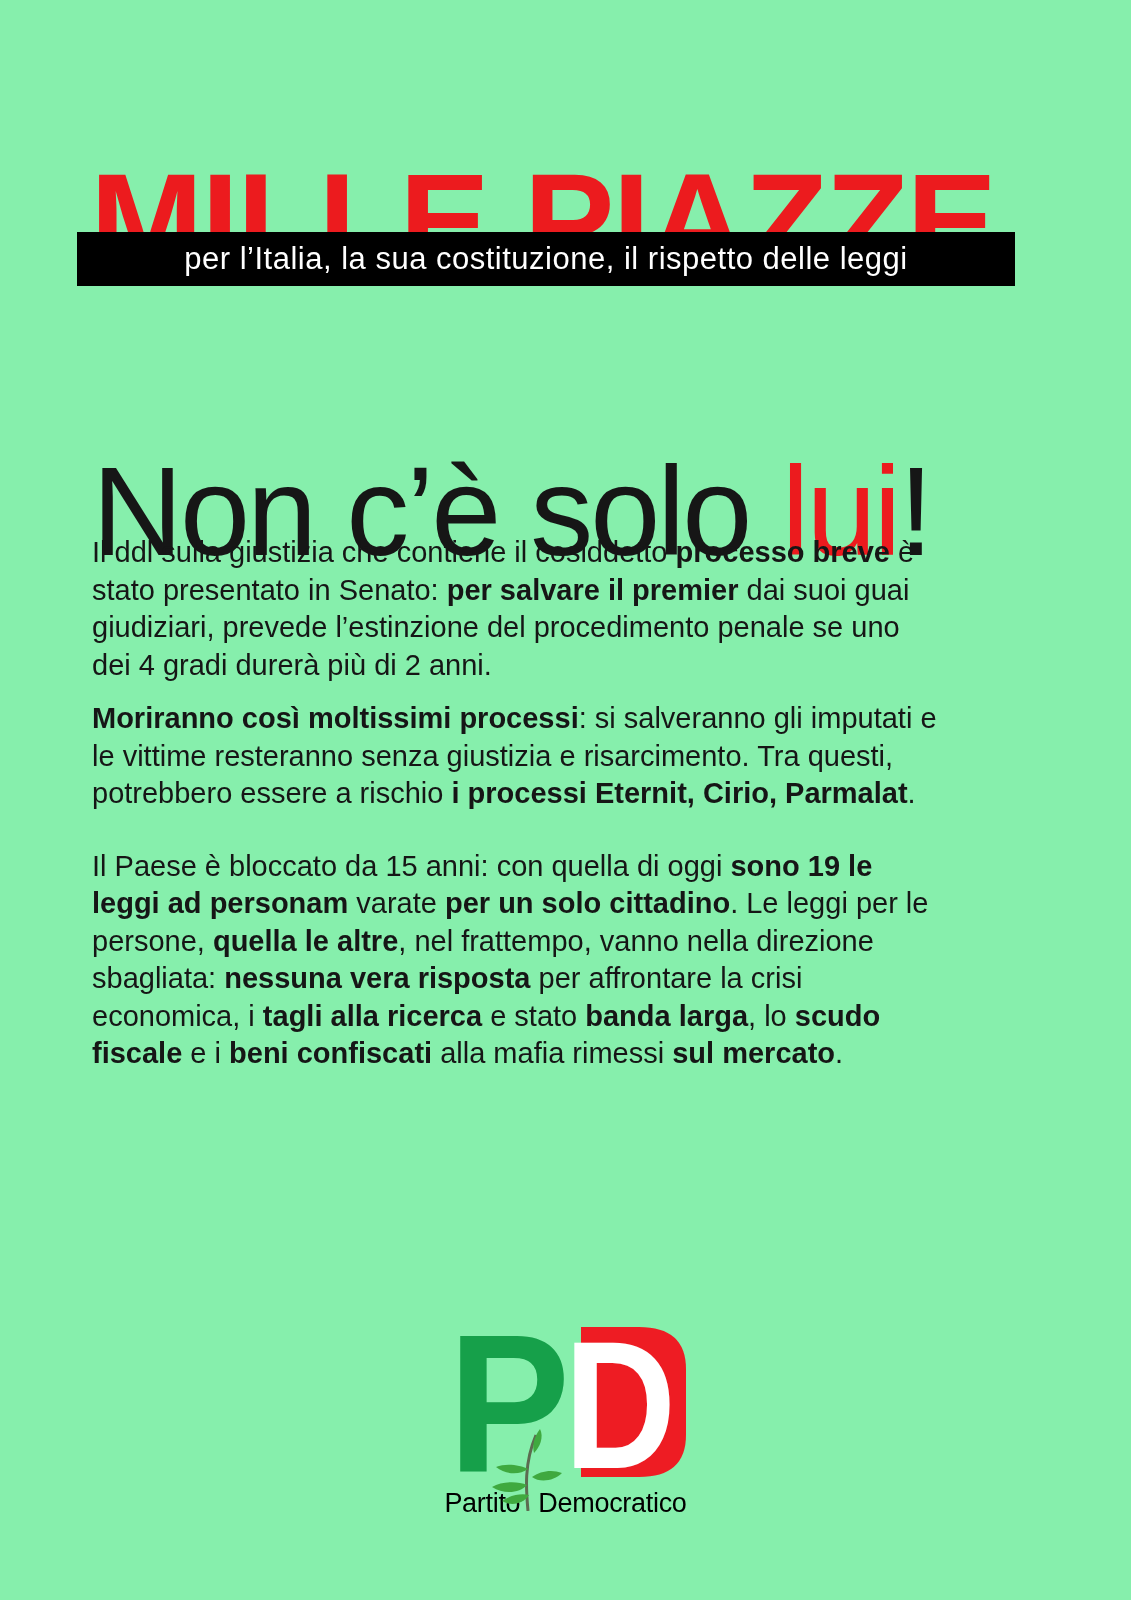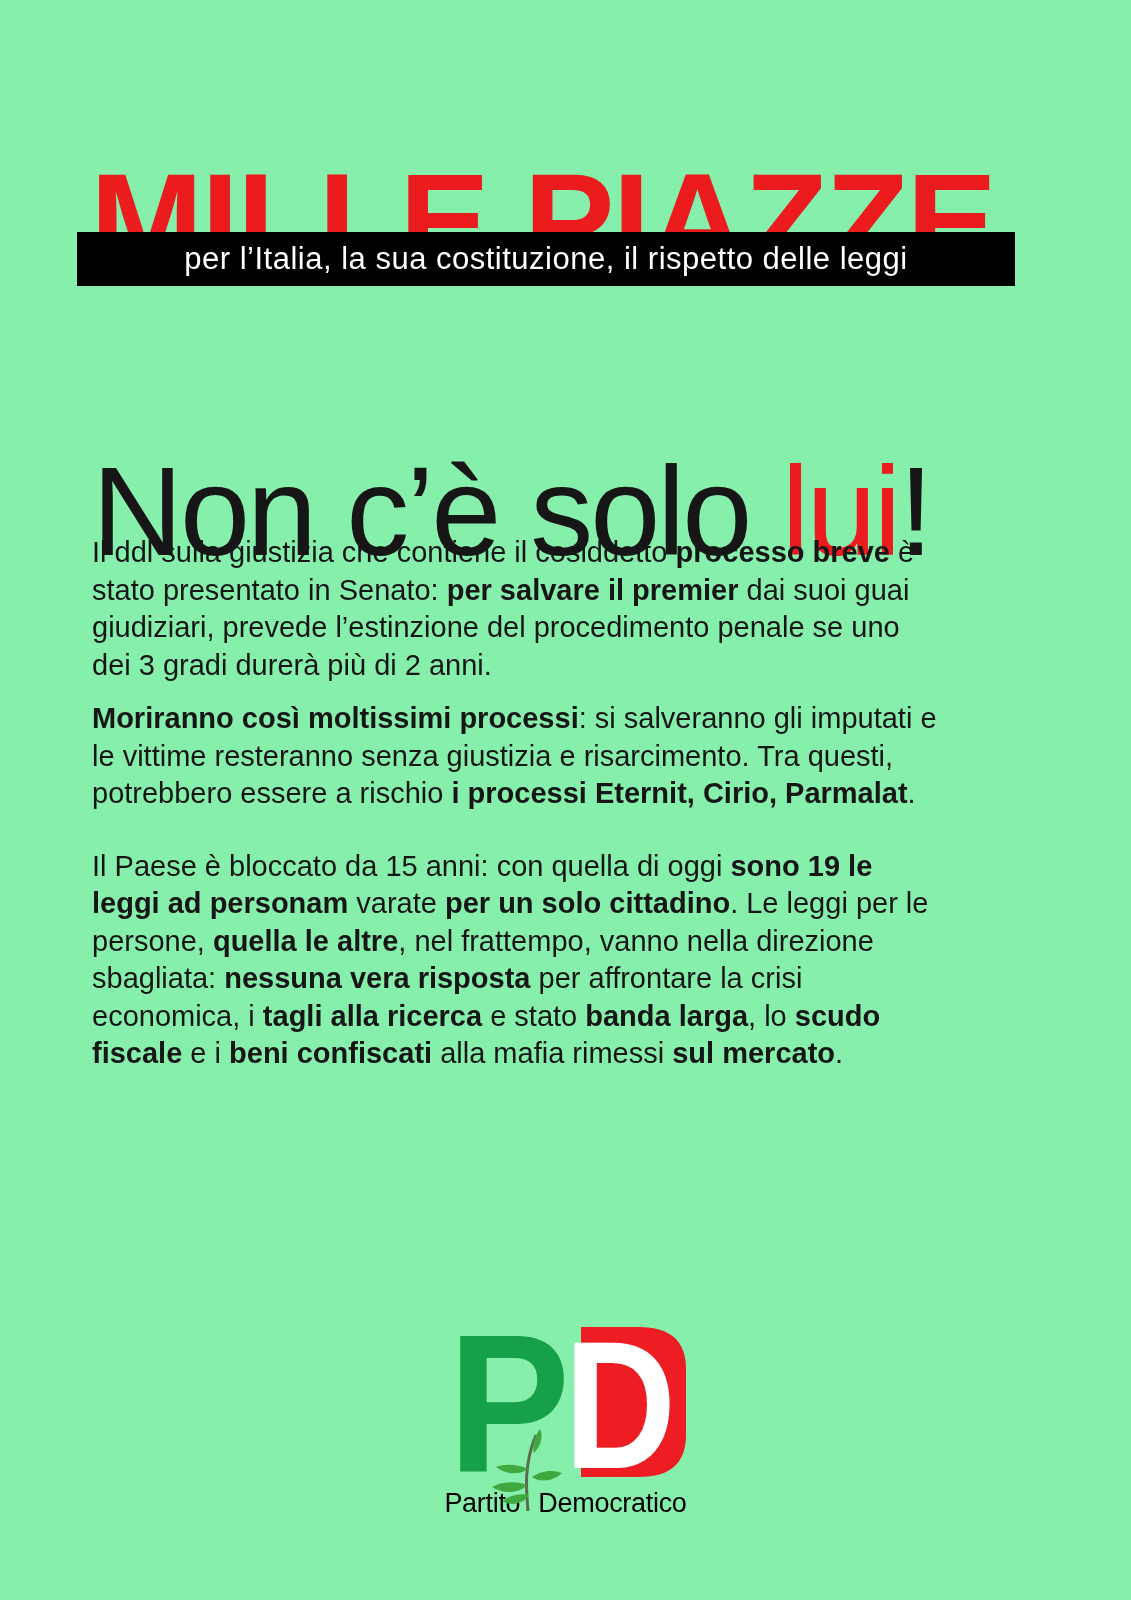--- a/index.html
+++ b/index.html
@@ -54,21 +54,21 @@
   <h1 class="title">MILLE PIAZZE</h1>
 
   <div class="banner">per l’Italia, la sua costituzione, il rispetto delle leggi</div>
 
   <h2 class="headline"><span>Non c’è solo </span><span class="red">lui</span><span>!</span></h2>
 
   <div class="bodytext">
       <p class="para gap-sm"><span>Il ddl sulla giustizia che contiene il cosiddetto </span><span class="b">processo breve</span><span> è
 stato presentato in Senato: </span><span class="b">per salvare il premier</span><span> dai suoi guai
 giudiziari, prevede l’estinzione del procedimento penale se uno
-dei 3 gradi durerà più di 2 anni.</span></p>
+dei 4 gradi durerà più di 2 anni.</span></p>
       <p class="para gap-lg"><span class="b">Moriranno così moltissimi processi</span><span>: si salveranno gli imputati e
 le vittime resteranno senza giustizia e risarcimento. Tra questi,
 potrebbero essere a rischio </span><span class="b">i processi Eternit, Cirio, Parmalat</span><span>.</span></p>
       <p class="para gap-md"><span>Il Paese è bloccato da 15 anni: con quella di oggi </span><span class="b">sono 19 le
 leggi ad personam</span><span> varate </span><span class="b">per un solo cittadino</span><span>. Le leggi per le
 persone, </span><span class="b">quella le altre</span><span>, nel frattempo, vanno nella direzione
 sbagliata: </span><span class="b">nessuna vera risposta</span><span> per affrontare la crisi
 economica, i </span><span class="b">tagli alla ricerca</span><span> e stato </span><span class="b">banda larga</span><span>, lo </span><span class="b">scudo
 fiscale</span><span> e i </span><span class="b">beni confiscati</span><span> alla mafia rimessi </span><span class="b">sul mercato</span><span>.</span></p>
     </div>

